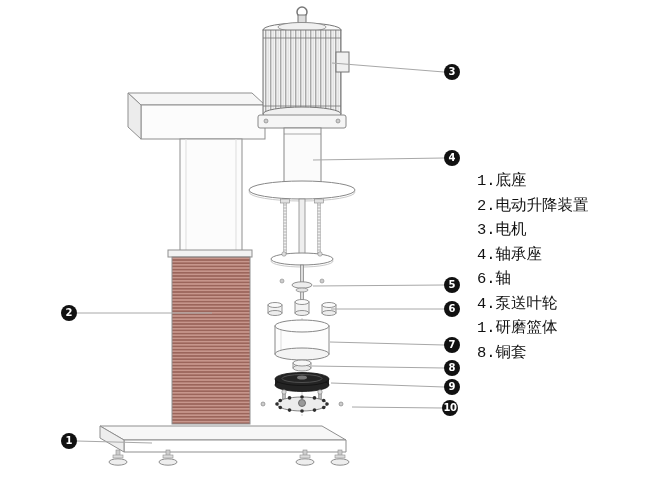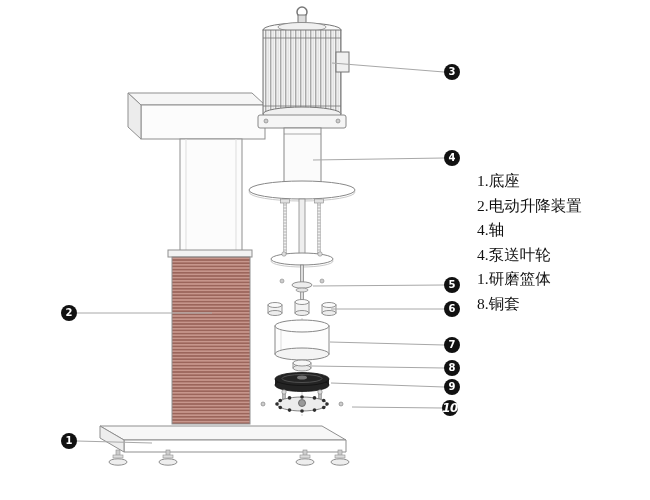--- a/index.html
+++ b/index.html
@@ -4,25 +4,25 @@
 <style>
   html,body{margin:0;padding:0;background:#ffffff;}
   .stage{position:relative;width:650px;height:500px;background:#fff;overflow:hidden;
          font-family:"Liberation Sans",sans-serif;}
   .stage svg{position:absolute;left:0;top:0;}
   .badge{position:absolute;width:16px;height:16px;border-radius:50%;
          background:var(--badge-bg,#111);color:var(--badge-text,#fff);
          display:flex;align-items:center;justify-content:center;
          font-size:10px;font-weight:bold;font-family:"DejaVu Sans",sans-serif;
          line-height:1;}
-  .badge.wide span{font-size:12px;letter-spacing:-0.5px;font-style:italic;}
+  .badge.wide span{font-size:10px;letter-spacing:-0.5px;}
   .legend{position:absolute;left:477px;top:169px;color:#111;
           font-family:"Liberation Serif","DejaVu Serif",serif;
           font-size:15.5px;line-height:24.5px;white-space:nowrap;}
-  .legend-item{height:24.5px;}
+  .legend-item{height:24.5px;font-family:Liberation Mono, monospace;}
 </style>
 </head>
 <body>
 
 <div class="stage">
 
   <svg width="650" height="500" viewBox="0 0 650 500">
     <defs>
       <pattern id="fins" width="5" height="8" patternUnits="userSpaceOnUse">
         <rect width="5" height="8" fill="#f4f4f4"></rect>
@@ -220,19 +220,21 @@
   <div class="badge" style="left:61px;top:305px">
       <span>2</span>
     </div>
   <div class="badge" style="left:61px;top:433px">
       <span>1</span>
     </div>
 
   <div class="legend">
     <div class="legend-item">1.底座</div>
     <div class="legend-item">2.电动升降装置</div>
-    <div class="legend-item">4.轴</div>
+    <div class="legend-item">3.电机</div>
+    <div class="legend-item">4.轴承座</div>
+    <div class="legend-item">6.轴</div>
     <div class="legend-item">4.泵送叶轮</div>
     <div class="legend-item">1.研磨篮体</div>
     <div class="legend-item">8.铜套</div>
   </div>
 
 </div>
 
 </body></html>

